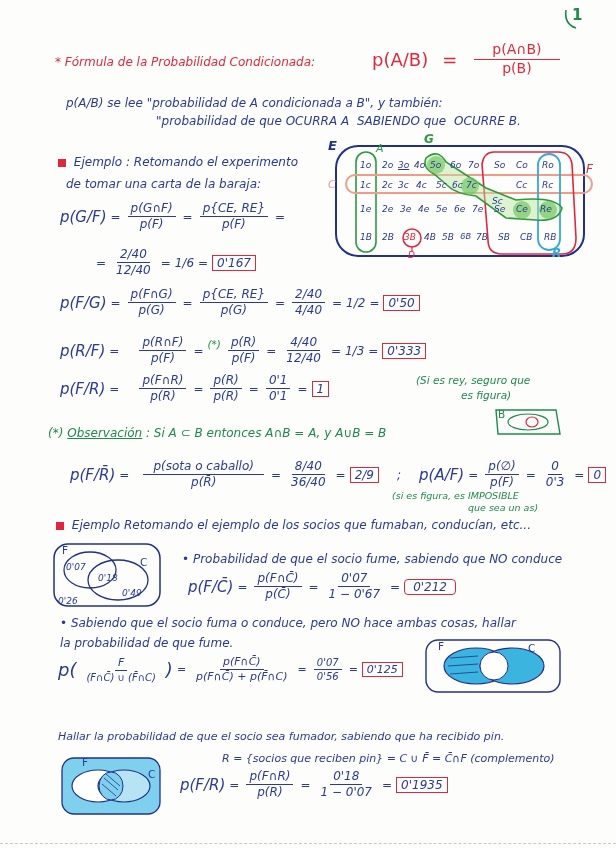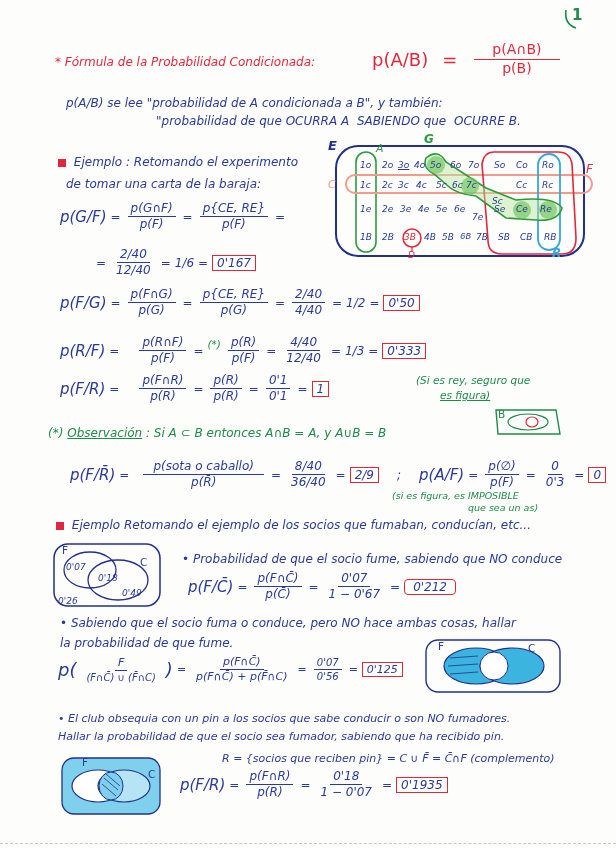--- a/index.html
+++ b/index.html
@@ -117,21 +117,21 @@
     <span class="cg-cell" style="left:166px; top:58px;">Sc</span>
     <span class="cg-cell" style="left:190px; top:42px;">Cc</span>
     <span class="cg-cell" style="left:216px; top:42px;">Rc</span>
 
     <span class="cg-cell" style="left:34px; top:66px;">1e</span>
     <span class="cg-cell" style="left:56px; top:66px;">2e</span>
     <span class="cg-cell" style="left:74px; top:66px;">3e</span>
     <span class="cg-cell" style="left:92px; top:66px;">4e</span>
     <span class="cg-cell" style="left:110px; top:66px;">5e</span>
     <span class="cg-cell" style="left:128px; top:66px;">6e</span>
-    <span class="cg-cell" style="left:146px; top:74px;">7e</span>
+    <span class="cg-cell" style="left:146px; top:66px;">7e</span>
     <span class="cg-cell" style="left:168px; top:66px;">Se</span>
     <span class="cg-cell" style="left:190px; top:66px;">Ce</span>
     <span class="cg-cell" style="left:214px; top:66px;">Re</span>
 
     <span class="cg-cell" style="left:34px; top:94px;">1B</span>
     <span class="cg-cell" style="left:56px; top:94px;">2B</span>
     <span class="cg-cell" style="left:78px; top:94px; color:#e0283c;">3B</span>
     <span class="cg-cell" style="left:98px; top:94px;">4B</span>
     <span class="cg-cell" style="left:116px; top:94px;">5B</span>
     <span class="cg-cell" style="left:134px; top:94px;font-family:Liberation Mono, monospace;">6B</span>
@@ -228,21 +228,21 @@
       </span>
     <span>=</span>
     <span class="frac">
         <span class="num">0'1</span>
         <span class="den">0'1</span>
       </span>
     <span>=</span>
     <span class="boxed">1</span>
   </div>
   <div class="abs green hand sm" style="left:416px; top:374px;">(Si es rey, seguro que</div>
-  <div class="abs green hand sm" style="left:440px; top:389px;text-decoration:underline;">es figura)</div>
+  <div class="abs green hand sm" style="left:461px; top:389px;">es figura)</div>
 
   <div class="abs green hand md" style="left:48px; top:426px;">
     <span>(*)</span>
     <span class="u-green">Observación</span>
     <span>: Si A ⊂ B entonces A∩B = A, y A∪B = B</span>
   </div>
   <svg class="abs" style="left:492px; top:406px;" width="72" height="32" viewBox="0 0 72 32">
     <path d="M4 4 L64 4 L68 28 L6 28 Z" fill="none" stroke="#1f8a4a" stroke-width="1.4"></path>
     <ellipse cx="36" cy="16" rx="20" ry="8" fill="none" stroke="#1f8a4a" stroke-width="1.2"></ellipse>
     <ellipse cx="40" cy="16" rx="6" ry="5" fill="none" stroke="#e0283c" stroke-width="1.2"></ellipse>
@@ -351,25 +351,20 @@
   <svg class="abs" style="left:424px; top:638px;" width="140" height="56" viewBox="0 0 140 56">
     <rect x="2" y="2" width="134" height="52" rx="12" fill="none" stroke="#22308c" stroke-width="1.4"></rect>
     <ellipse cx="52" cy="28" rx="32" ry="18" fill="#3bb4e0" stroke="#22308c" stroke-width="1.2"></ellipse>
     <ellipse cx="88" cy="28" rx="32" ry="18" fill="#3bb4e0" stroke="#22308c" stroke-width="1.2"></ellipse>
     <ellipse cx="70" cy="28" rx="14" ry="14" fill="#ffffff" stroke="#22308c" stroke-width="1"></ellipse>
     <path d="M26 20 L54 18 M24 28 L54 26 M26 36 L54 34" stroke="#22308c" stroke-width="0.8"></path>
   </svg>
   <span class="abs blue sm" style="left:438px; top:640px;">F</span>
   <span class="abs blue sm" style="left:528px; top:642px;">C</span>
 
-  <div class="abs blue hand md" style="left:58px; top:712px; font-size:11px;">
-    <span>• El club obsequia con un pin a los socios que sabe conducir o son</span>
-    <span class="u-red">NO</span>
-    <span>fumadores.</span>
-  </div>
   <div class="abs blue hand" style="left:58px; top:730px; font-size:11px;">Hallar la probabilidad de que el socio sea fumador, sabiendo que ha recibido pin.</div>
   <div class="abs blue hand" style="left:222px; top:752px; font-size:11px;">R = {socios que reciben pin} = C ∪ F̄ = C̄∩F (complemento)</div>
   <svg class="abs" style="left:60px; top:756px;" width="104" height="60" viewBox="0 0 104 60">
     <rect x="2" y="2" width="98" height="56" rx="12" fill="#7fd0ec" stroke="#22308c" stroke-width="1.3"></rect>
     <ellipse cx="38" cy="30" rx="26" ry="16" fill="#ffffff" stroke="#22308c" stroke-width="1.2"></ellipse>
     <ellipse cx="64" cy="30" rx="26" ry="16" fill="#b6e4f4" stroke="#22308c" stroke-width="1.2"></ellipse>
     <ellipse cx="51" cy="30" rx="12" ry="14" fill="#7fd0ec" stroke="#22308c" stroke-width="1"></ellipse>
     <path d="M44 22 L58 34 M42 28 L56 40 M46 18 L60 30" stroke="#22308c" stroke-width="0.8"></path>
   </svg>
   <span class="abs blue sm" style="left:82px; top:756px;">F</span>

